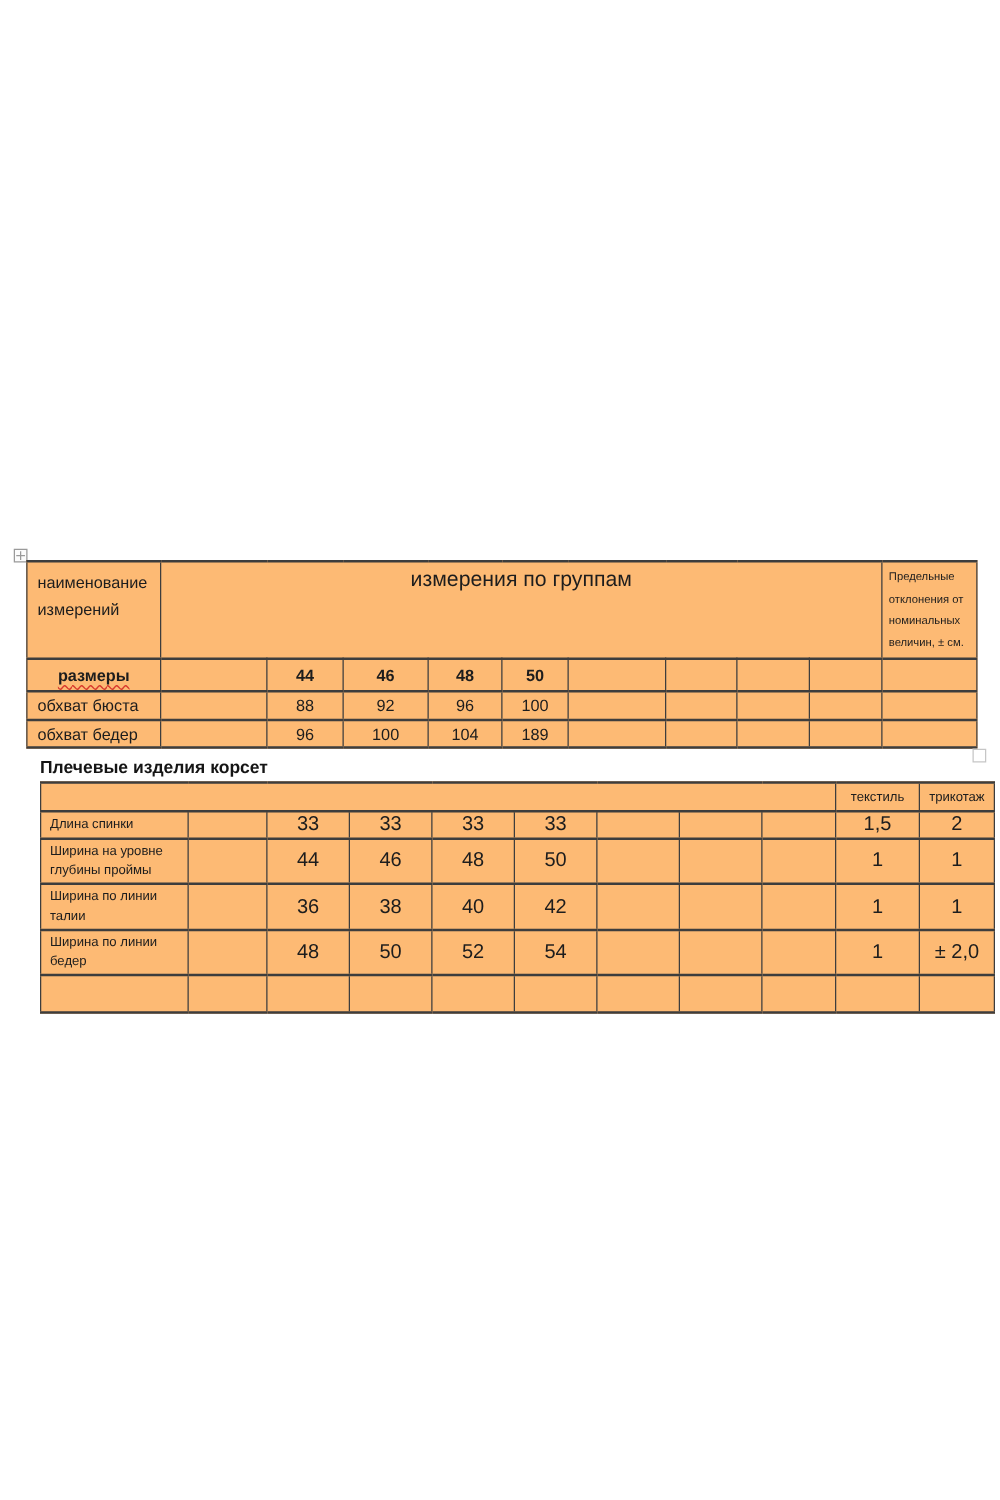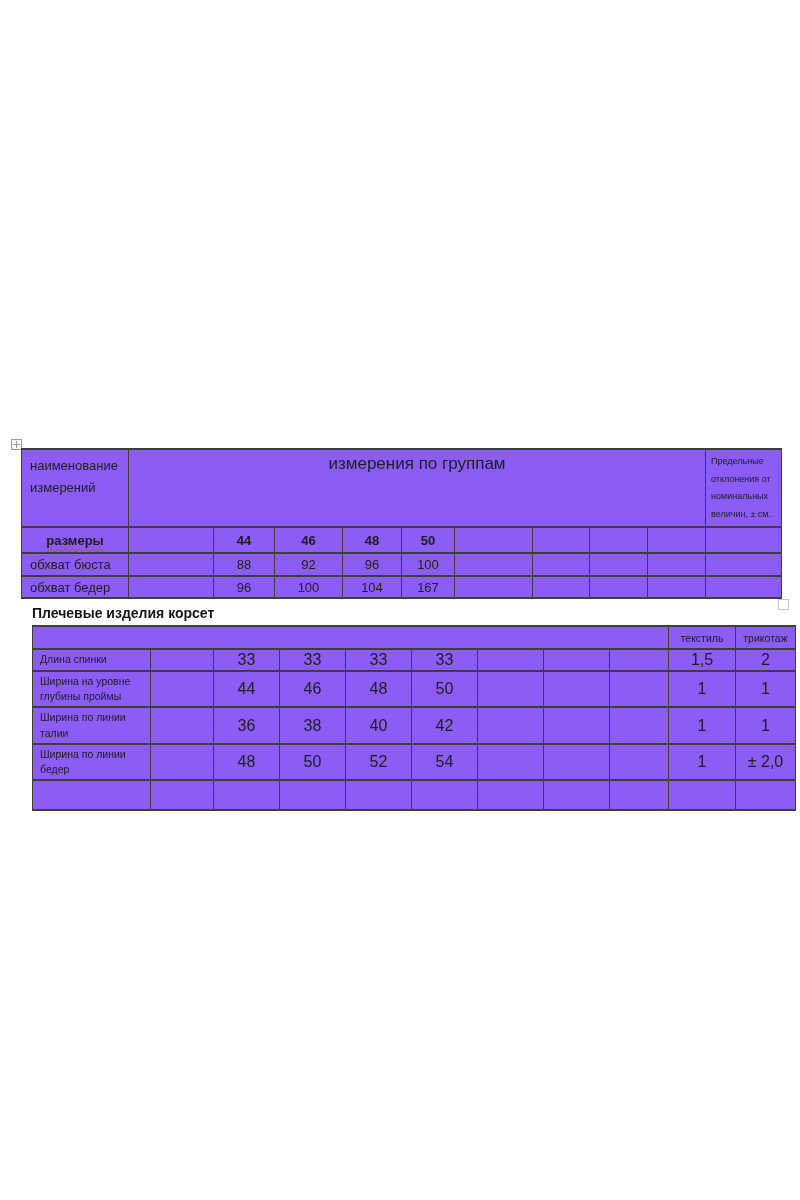--- a/index.html
+++ b/index.html
@@ -13,21 +13,21 @@
   
   .doc-title {
     position:absolute; top:409px; left:0; width:800px;
     text-align:center; font-size:13.5px; white-space:nowrap; color:#1b1b1b;
   }
   .doc-title .b { font-weight:bold; }
   .doc-title .v { margin-left:5px; }
   .doc-title .gap { margin-left:13px; }
 
   
-  table { border-collapse:collapse; table-layout:fixed; position:absolute; background:#8b5cf6; }
+  table { border-collapse:collapse; table-layout:fixed; position:absolute; background:#fdba74; }
   td {
     border:1px solid #3d3d3d; border-top-width:2px; border-bottom-width:2px;
     padding:0; font-size:13px; vertical-align:middle; overflow:hidden;
   }
   .num { text-align:center; }
   .lbl { text-align:left; padding-left:8px; }
   .bold { font-weight:bold; }
 
   
   .t1 { left:21px; top:448px; width:760px; }
@@ -129,21 +129,21 @@
       <td class="num"></td>
       <td class="num"></td>
       <td class="num"></td>
     </tr>
     <tr class="r-h">
       <td class="lbl">обхват бедер</td>
       <td class="num"></td>
       <td class="num">96</td>
       <td class="num">100</td>
       <td class="num">104</td>
-      <td class="num">167</td>
+      <td class="num">189</td>
       <td class="num"></td>
       <td class="num"></td>
       <td class="num"></td>
       <td class="num"></td>
       <td class="num"></td>
     </tr>
   </tbody>
     </table>
 
   <div class="resize-handle"></div>

